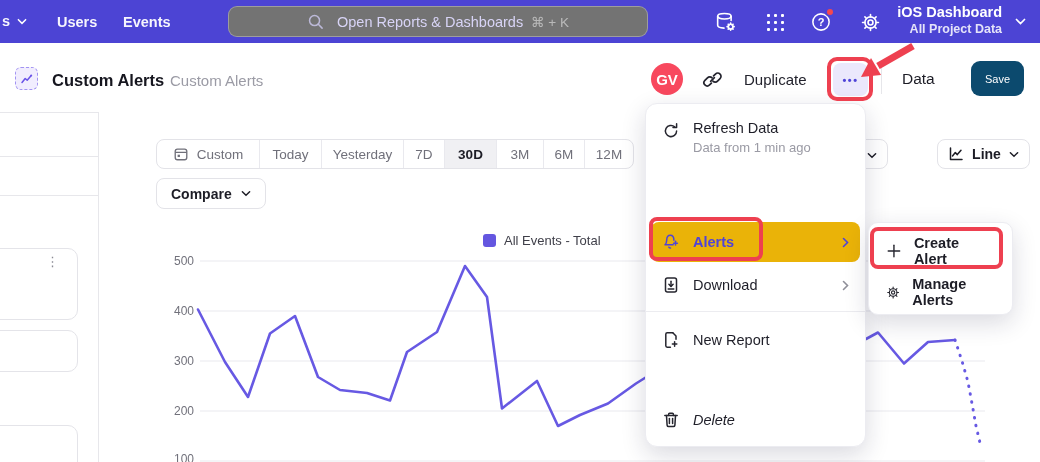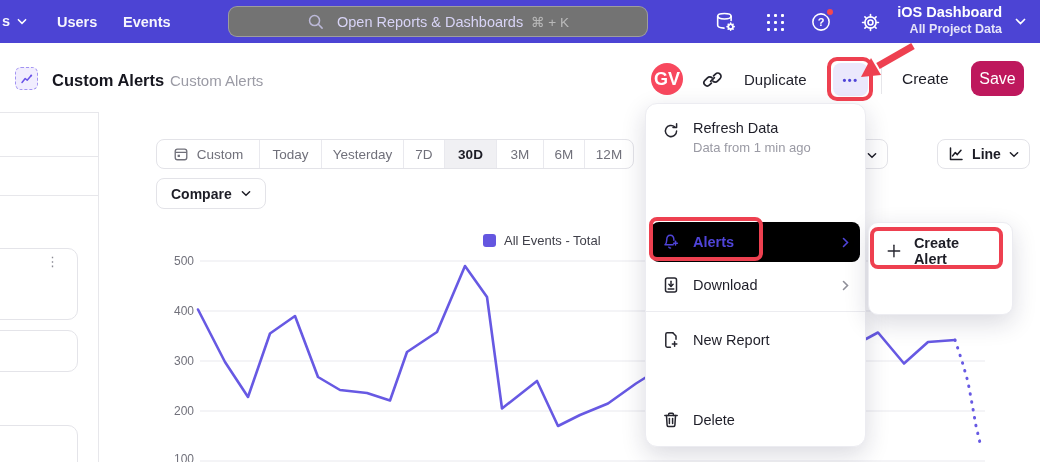--- a/index.html
+++ b/index.html
@@ -21,27 +21,27 @@
   .notif-dot { position:absolute; right:-1px; top:-2px; width:10px; height:10px; border-radius:50%; background:#f5484d; border:2px solid #4c44d4; }
   .project { position:absolute; right:38px; top:4px; text-align:right; cursor:pointer; }
   .project-name { font-size:14.5px; font-weight:700; }
   .project-scope { font-size:12.5px; font-weight:600; color:rgba(255,255,255,.85); margin-top:2px; }
   .project-chev { position:absolute; right:14px; top:18px; }
 
   
   .hdr-icon { position:absolute; left:15px; top:67px; width:23px; height:23px; background:#f1edfe; border:1px dashed #a293f2; border-radius:6px; display:flex; align-items:center; justify-content:center; }
   .page-title { position:absolute; left:52px; top:71px; font-size:16.5px; font-weight:700; color:#16161f; }
   .breadcrumb { position:absolute; left:170px; top:72px; font-size:15px; color:#9b9ba5; cursor:pointer; }
-  .avatar { position:absolute; left:651px; top:63px; width:32px; height:32px; border-radius:50%; background:#f8485e; color:#fff; font-size:18px; font-weight:700; display:flex; align-items:center; justify-content:center; cursor:pointer; }
+  .avatar { position:absolute; left:651px; top:63px; width:32px; height:32px; border-radius:50%; background:#f8485e; color:#fff; font-size:15px; font-weight:700; display:flex; align-items:center; justify-content:center; cursor:pointer; }
   .linkbtn { position:absolute; left:702px; top:69px; cursor:pointer; }
   .duplicate { position:absolute; left:744px; top:71px; font-size:15px; font-weight:500; color:#23232d; cursor:pointer; }
   .morebtn { position:absolute; left:833px; top:63px; width:35px; height:33px; background:#ebe8fc; border-radius:8px; color:#4f44d8; display:flex; align-items:center; justify-content:center; cursor:pointer; font-size:11px; letter-spacing:1.5px; font-weight:700; }
   .hdr-divider { position:absolute; left:881px; top:64px; width:1px; height:30px; background:#e6e6ea; }
   .closebtn { position:absolute; left:902px; top:70px; font-size:15.5px; font-weight:500; color:#1d1d26; cursor:pointer; }
-  .savebtn { position:absolute; left:971px; top:61px; width:53px; height:35px; background:#be185d; border:none; border-radius:9px; color:#fff; font-size:16px; font-weight:500; font-family:inherit; cursor:pointer; }
+  .savebtn { position:absolute; left:971px; top:61px; width:53px; height:35px; background:#0c4a6e; border:none; border-radius:9px; color:#fff; font-size:11px; font-weight:500; font-family:inherit; cursor:pointer; }
 
   
   .vline { position:absolute; left:98px; top:112px; width:1px; height:350px; background:#e7e7eb; }
   .hline { position:absolute; left:0; width:98px; height:1px; background:#e7e7eb; }
   .lp-card { position:absolute; left:-22px; width:100px; background:#fff; border:1px solid #e4e4e9; border-radius:10px; }
   .kebab { position:absolute; right:18px; top:10px; color:#8b8b95; font-size:13px; line-height:6px; cursor:pointer; letter-spacing:0; }
 
   
   .range-control { position:absolute; left:156px; top:139px; height:30px; display:flex; border:1px solid #e3e3e8; border-radius:8px; background:#fff; overflow:hidden; }
   .seg { display:flex; align-items:center; justify-content:center; gap:8px; font-size:13.5px; color:#70707a; border-left:1px solid #e9e9ee; cursor:pointer; }
@@ -67,27 +67,27 @@
   .menu { position:absolute; left:645px; top:103px; width:221px; height:344px; background:#fff; border:1px solid #ececf1; border-radius:12px; box-shadow:0 8px 24px rgba(25,25,60,.16); z-index:10; }
   .mi { position:absolute; left:5px; right:5px; display:flex; align-items:center; padding:0 11px; border-radius:8px; cursor:pointer; color:#1e1e28; }
   .mi .lbl { font-size:14.5px; font-weight:500; margin-left:13px; }
   .mi .sp { flex:1; }
   .mi .shortcut { font-size:13.5px; color:#8f8f99; }
   .mi-refresh { top:9px; height:52px; align-items:flex-start; padding-top:7px; }
   .mi-refresh .txt { margin-left:13px; }
   .mi-refresh .lbl { margin-left:0; }
   .mi-sub { font-size:13px; color:#9a9aa4; margin-top:4px; font-weight:400; }
   .mi-undo { top:63px; height:38px; }
-  .mi-alerts { top:118px; height:40px; background:#000000; color:#4f44d8; }
+  .mi-alerts { top:118px; height:40px; background:#eab308; color:#4f44d8; }
   .mi-alerts .lbl { font-weight:600; }
   .mi-download { top:162px; height:38px; }
   .menu-divider { position:absolute; left:0; right:0; top:207px; height:1px; background:#ececf0; }
   .mi-newreport { top:217px; height:38px; }
   .mi-rename { top:257px; height:38px; }
-  .mi-delete { top:297px; height:38px; }
+  .mi-delete { top:297px; height:38px;font-style:italic; }
   .micon { width:18px; display:flex; justify-content:center; flex:none; }
 
   
   .submenu { position:absolute; left:868px; top:222px; width:145px; height:93px; background:#fff; border:1px solid #ececf1; border-radius:10px; box-shadow:0 8px 24px rgba(25,25,60,.16); z-index:11; }
   .smi { position:absolute; left:5px; right:5px; height:38px; display:flex; align-items:center; padding:0 12px; border-radius:8px; cursor:pointer; }
   .smi .lbl { font-size:14.5px; font-weight:600; color:#1d1d26; margin-left:12px; }
   .smi-create { top:9px; } .smi-manage { top:50px; }
 
   
   .anno { position:absolute; border:4px solid #ee4050; z-index:30; pointer-events:none; }
@@ -263,21 +263,21 @@
   <div class="linkbtn">
     <svg width="21" height="21" viewBox="0 0 20 20" fill="none" stroke="#23232d" stroke-width="1.6" stroke-linecap="round" stroke-linejoin="round">
         <path d="M8.2 11.8l3.6-3.6"></path>
         <path d="M9 13.4l-1.8 1.8a3.1 3.1 0 0 1-4.4-4.4l2.4-2.4a3.1 3.1 0 0 1 4.4 0"></path>
         <path d="M11 6.6l1.8-1.8a3.1 3.1 0 0 1 4.4 4.4l-2.4 2.4a3.1 3.1 0 0 1-4.4 0"></path>
       </svg>
   </div>
   <div class="duplicate">Duplicate</div>
   <div class="morebtn">•••</div>
   <div class="hdr-divider"></div>
-  <div class="closebtn">Create</div>
+  <div class="closebtn">Data</div>
   <button class="savebtn">Save</button>
 
   <div class="menu">
     <div class="mi mi-refresh">
       <span class="micon" style="margin-top:2px">
         <svg width="18" height="18" viewBox="0 0 18 18" fill="none" stroke="#26262f" stroke-width="1.5" stroke-linecap="round" stroke-linejoin="round">
             <path d="M14.6 9a5.6 5.6 0 1 1-1.9-4.2"></path>
             <polyline points="14.6 1.8 14.6 5.4 11 5.4"></polyline>
           </svg>
       </span>
@@ -343,20 +343,28 @@
   </div>
 
   <div class="submenu">
     <div class="smi smi-create">
       <svg width="16" height="16" viewBox="0 0 18 18" fill="none" stroke="#26262f" stroke-width="1.6" stroke-linecap="round">
           <line x1="9" y1="2.5" x2="9" y2="15.5"></line>
           <line x1="2.5" y1="9" x2="15.5" y2="9"></line>
         </svg>
       <span class="lbl">Create Alert</span>
     </div>
+    <div class="smi smi-manage">
+      <svg width="17" height="17" viewBox="0 0 18 18" fill="none" stroke="#26262f" stroke-width="1.4" stroke-linecap="round">
+          <circle cx="9" cy="9" r="2.1"></circle>
+          <circle cx="9" cy="9" r="4.8"></circle>
+          <path d="M9 2.2v2M9 13.8v2M2.2 9h2M13.8 9h2M4.2 4.2l1.4 1.4M12.4 12.4l1.4 1.4M13.8 4.2l-1.4 1.4M5.6 12.4l-1.4 1.4"></path>
+        </svg>
+      <span class="lbl">Manage Alerts</span>
+    </div>
   </div>
 
   <div class="anno anno-more"></div>
   <div class="anno anno-alerts"></div>
   <div class="anno anno-create"></div>
   <svg id="arrow-svg" width="1040" height="462">
     <line x1="913" y1="46" x2="878" y2="66" stroke="#ee4050" stroke-width="7"></line>
     <polygon points="861,77 881,75 871,58" fill="#ee4050"></polygon>
   </svg>
 

